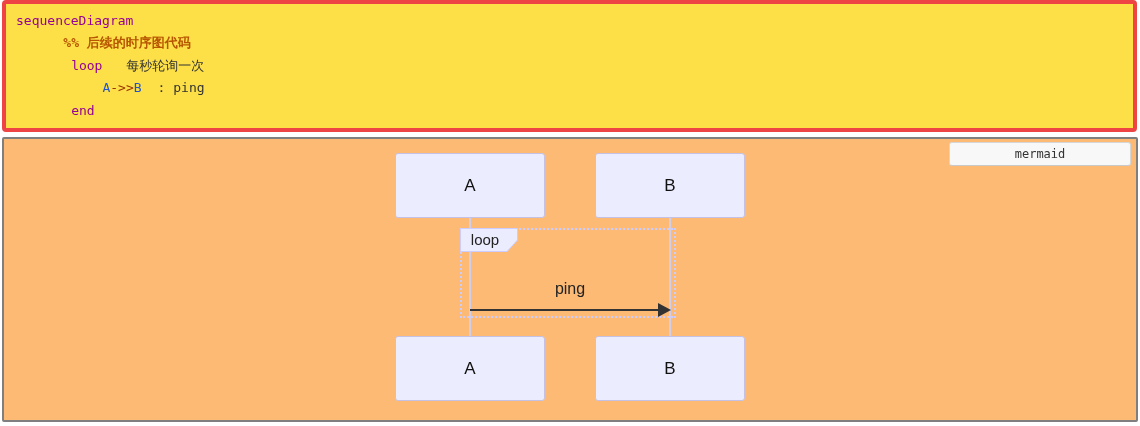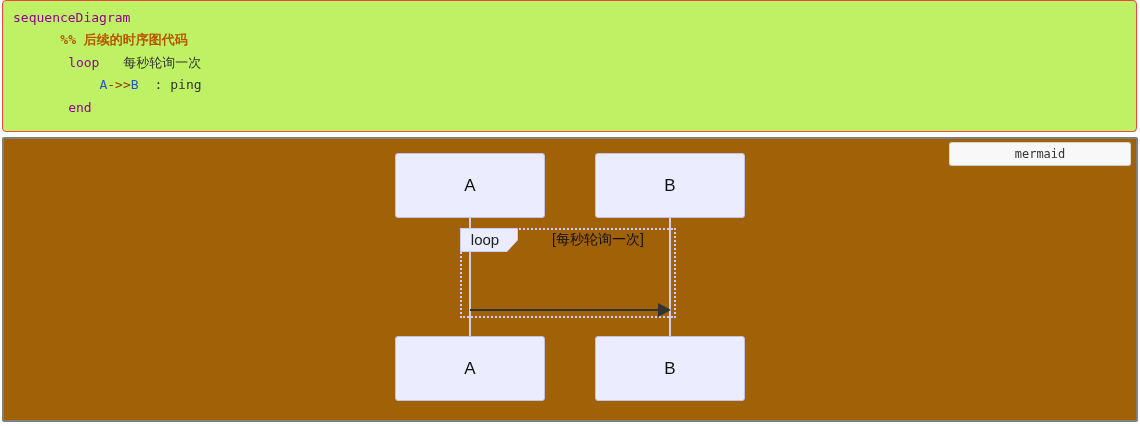--- a/index.html
+++ b/index.html
@@ -6,41 +6,41 @@
   body {
     width:1140px; height:426px; position:relative; overflow:hidden;
     background:#ffffff;
     font-family:"Liberation Sans", sans-serif;
   }
 
   
   .code-block {
     position:absolute; left:2px; top:0; width:1135px; height:132px;
     box-sizing:border-box;
-    background:#bef264;
-    border:1px solid #ef4444;
+    background:#fde047;
+    border:4px solid #ef4444;
     border-radius:4px;
     padding:6px 10px;
     font-family:"DejaVu Sans Mono","Liberation Mono",monospace;
     font-size:13px; line-height:22.4px;
     color:#333;
     white-space:pre;
   }
   .code-line { white-space:pre; }
   .seg-keyword  { color:#950095; }
   .seg-comment  { color:#b75501;font-weight:bold; }
   .seg-actor    { color:#2255cc; }
   .seg-operator { color:#993300; }
   .seg-plain    { color:#333333;margin-left:16px; }
 
   
   .panel {
     position:absolute; left:2px; top:137px; width:1136px; height:285px;
     box-sizing:border-box;
-    background:#a16207;
+    background:#fdba74;
     border:2px solid #7f7f7f;
     border-radius:2px;
   }
   .mermaid-btn {
     position:absolute; right:5px; top:3px; width:182px; height:24px;
     box-sizing:border-box;
     background:#f8f8f8;
     border:1px solid #d6d6d6;
     border-bottom-color:#c9c9c9;
     border-radius:3px;
@@ -134,22 +134,22 @@
     <span>B</span>
   </div>
 
   <div class="loop-box"></div>
   <div class="loop-label">
     <svg width="58" height="24" viewBox="0 0 58 24">
       <path d="M0.5,0.5 H57.5 V12 L47,23.5 H0.5 Z" fill="#ECECFF" stroke="#ccccff" stroke-width="1"></path>
     </svg>
     <span class="loop-label-text">loop</span>
   </div>
-  <div class="loop-title">[每秒轮询一次]</div>
 
+  <div class="msg-text">ping</div>
   <div class="msg-line"></div>
   <div class="arrow-head"></div>
 
   <div class="actor actor-bottom-a">
     <span>A</span>
   </div>
   <div class="actor actor-bottom-b">
     <span>B</span>
   </div>
 

